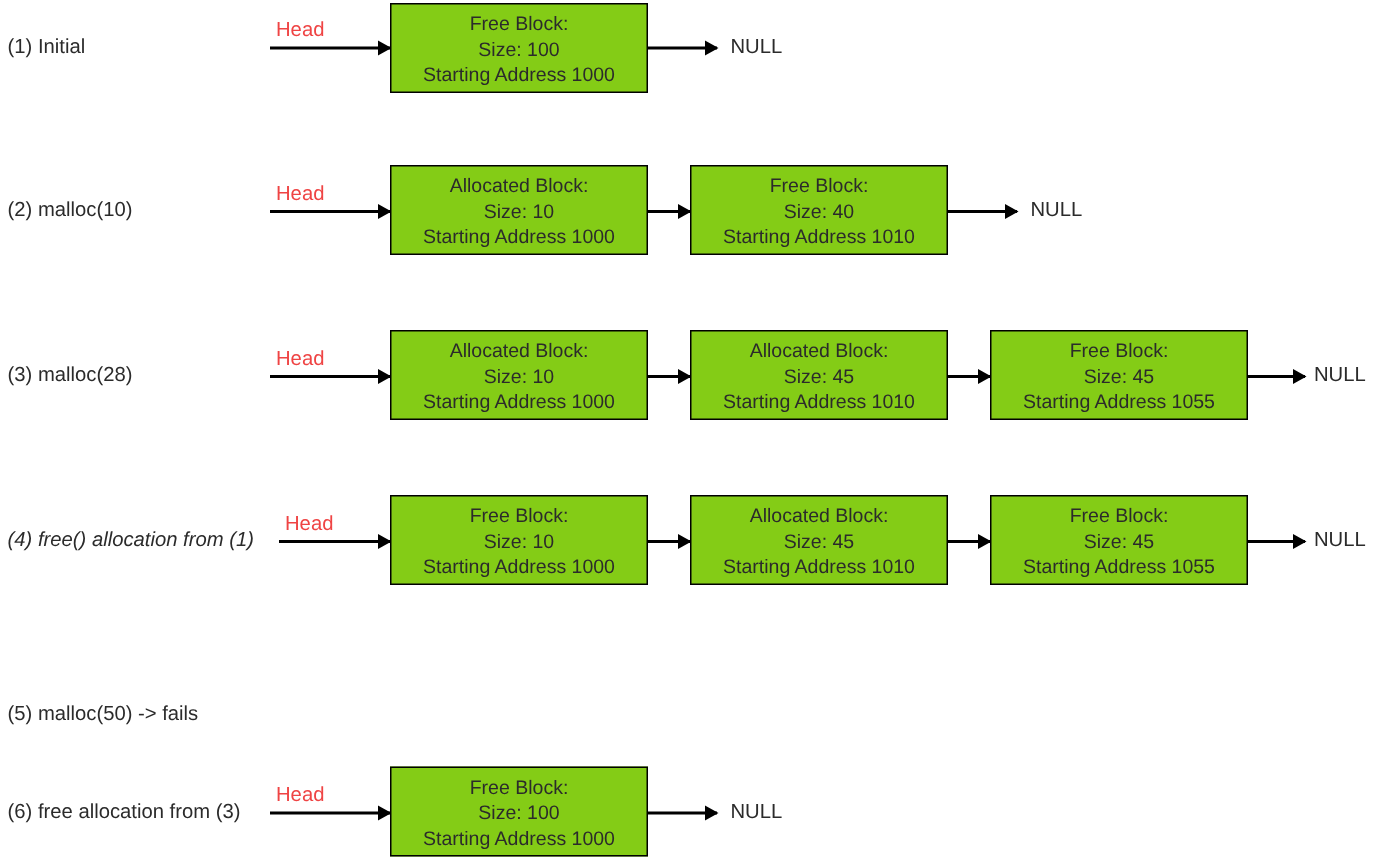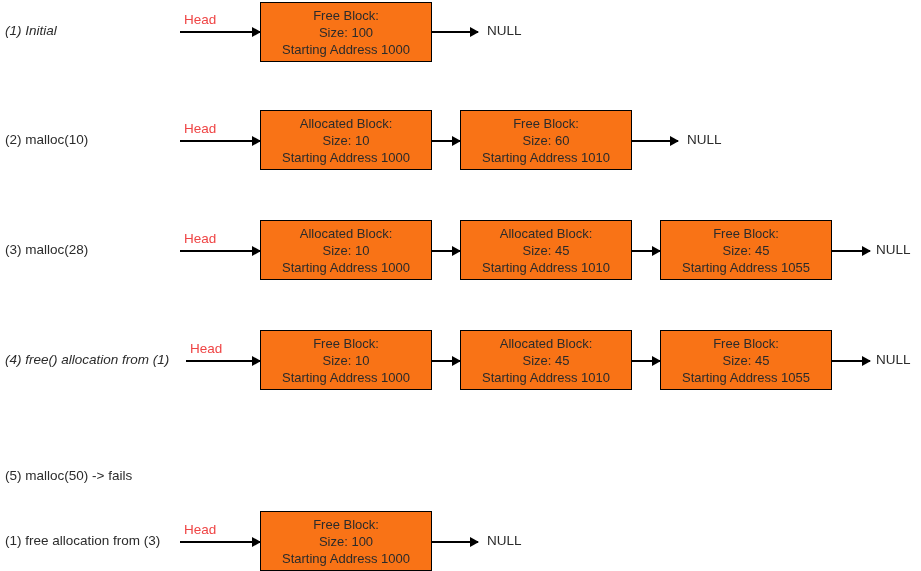--- a/index.html
+++ b/index.html
@@ -52,21 +52,21 @@
     font-size: 13.5px;
     line-height: 16px;
     color: #2b2b2b;
     white-space: nowrap;
   }
 
   .block {
     position: absolute;
     box-sizing: border-box;
     border: 1.6px solid #000000;
-    background: #f97316;
+    background: #84cc16;
     display: flex;
     flex-direction: column;
     align-items: center;
     justify-content: center;
     text-align: center;
     font-size: 13px;
     line-height: 17px;
     color: #2b2b2b;
   }
   .block .bl-title,
@@ -93,21 +93,21 @@
     border-bottom: 5px solid transparent;
     border-left: 9px solid #000000;
   }
 </style>
 </head>
 <body>
 
 <div class="canvas">
 
   <div class="row">
-    <div class="step-label" style="top:23px;font-style:italic;">(1) Initial</div>
+    <div class="step-label" style="top:23px;">(1) Initial</div>
 
     <div class="head-label" style="left:184px; top:12px;">Head</div>
     <div class="arrow" style="left:180px; top:31px; width:80px;"></div>
 
     <div class="block" style="left:260px; top:2px; width:172px; height:60px;">
       <span class="bl-title">Free Block:</span>
       <span class="bl-size">Size: 100</span>
       <span class="bl-addr">Starting Address 1000</span>
     </div>
 
@@ -124,21 +124,21 @@
     <div class="block" style="left:260px; top:110px; width:172px; height:60px;">
       <span class="bl-title">Allocated Block:</span>
       <span class="bl-size">Size: 10</span>
       <span class="bl-addr">Starting Address 1000</span>
     </div>
 
     <div class="arrow" style="left:432px; top:140px; width:28px;"></div>
 
     <div class="block" style="left:460px; top:110px; width:172px; height:60px;">
       <span class="bl-title">Free Block:</span>
-      <span class="bl-size">Size: 60</span>
+      <span class="bl-size">Size: 40</span>
       <span class="bl-addr">Starting Address 1010</span>
     </div>
 
     <div class="arrow" style="left:632px; top:140px; width:46px;"></div>
     <div class="null-label" style="left:687px; top:132px;">NULL</div>
   </div>
 
   <div class="row">
     <div class="step-label" style="top:242px;">(3) malloc(28)</div>
 
@@ -201,21 +201,21 @@
 
     <div class="arrow" style="left:832px; top:360px; width:38px;"></div>
     <div class="null-label" style="left:876px; top:352px;">NULL</div>
   </div>
 
   <div class="row">
     <div class="step-label" style="top:444px;margin-top:24px;">(5) malloc(50) -&gt; fails</div>
   </div>
 
   <div class="row">
-    <div class="step-label" style="top:533px;">(1) free allocation from (3)</div>
+    <div class="step-label" style="top:533px;">(6) free allocation from (3)</div>
 
     <div class="head-label" style="left:184px; top:522px;">Head</div>
     <div class="arrow" style="left:180px; top:541px; width:80px;"></div>
 
     <div class="block" style="left:260px; top:511px; width:172px; height:60px;">
       <span class="bl-title">Free Block:</span>
       <span class="bl-size">Size: 100</span>
       <span class="bl-addr">Starting Address 1000</span>
     </div>
 

